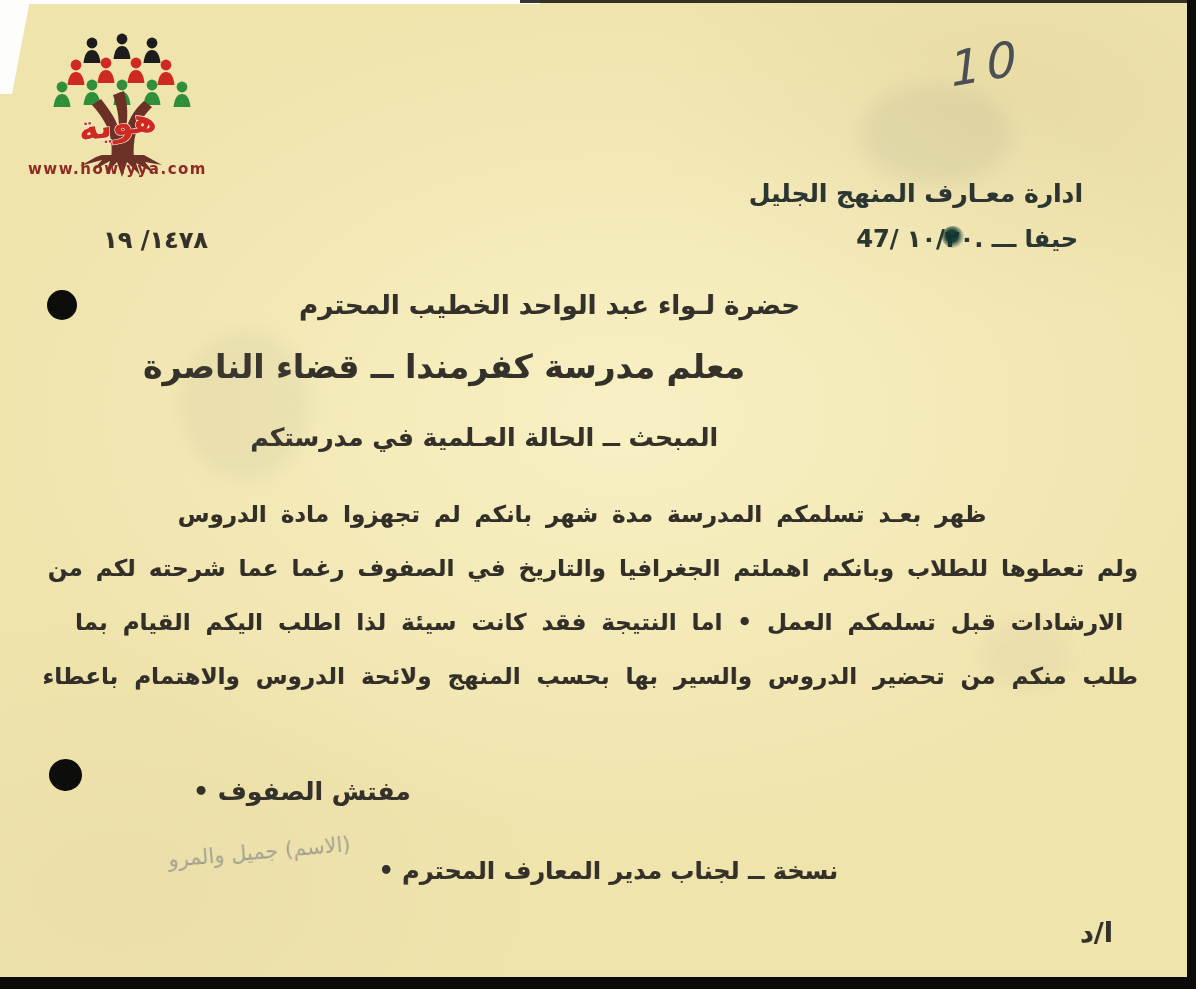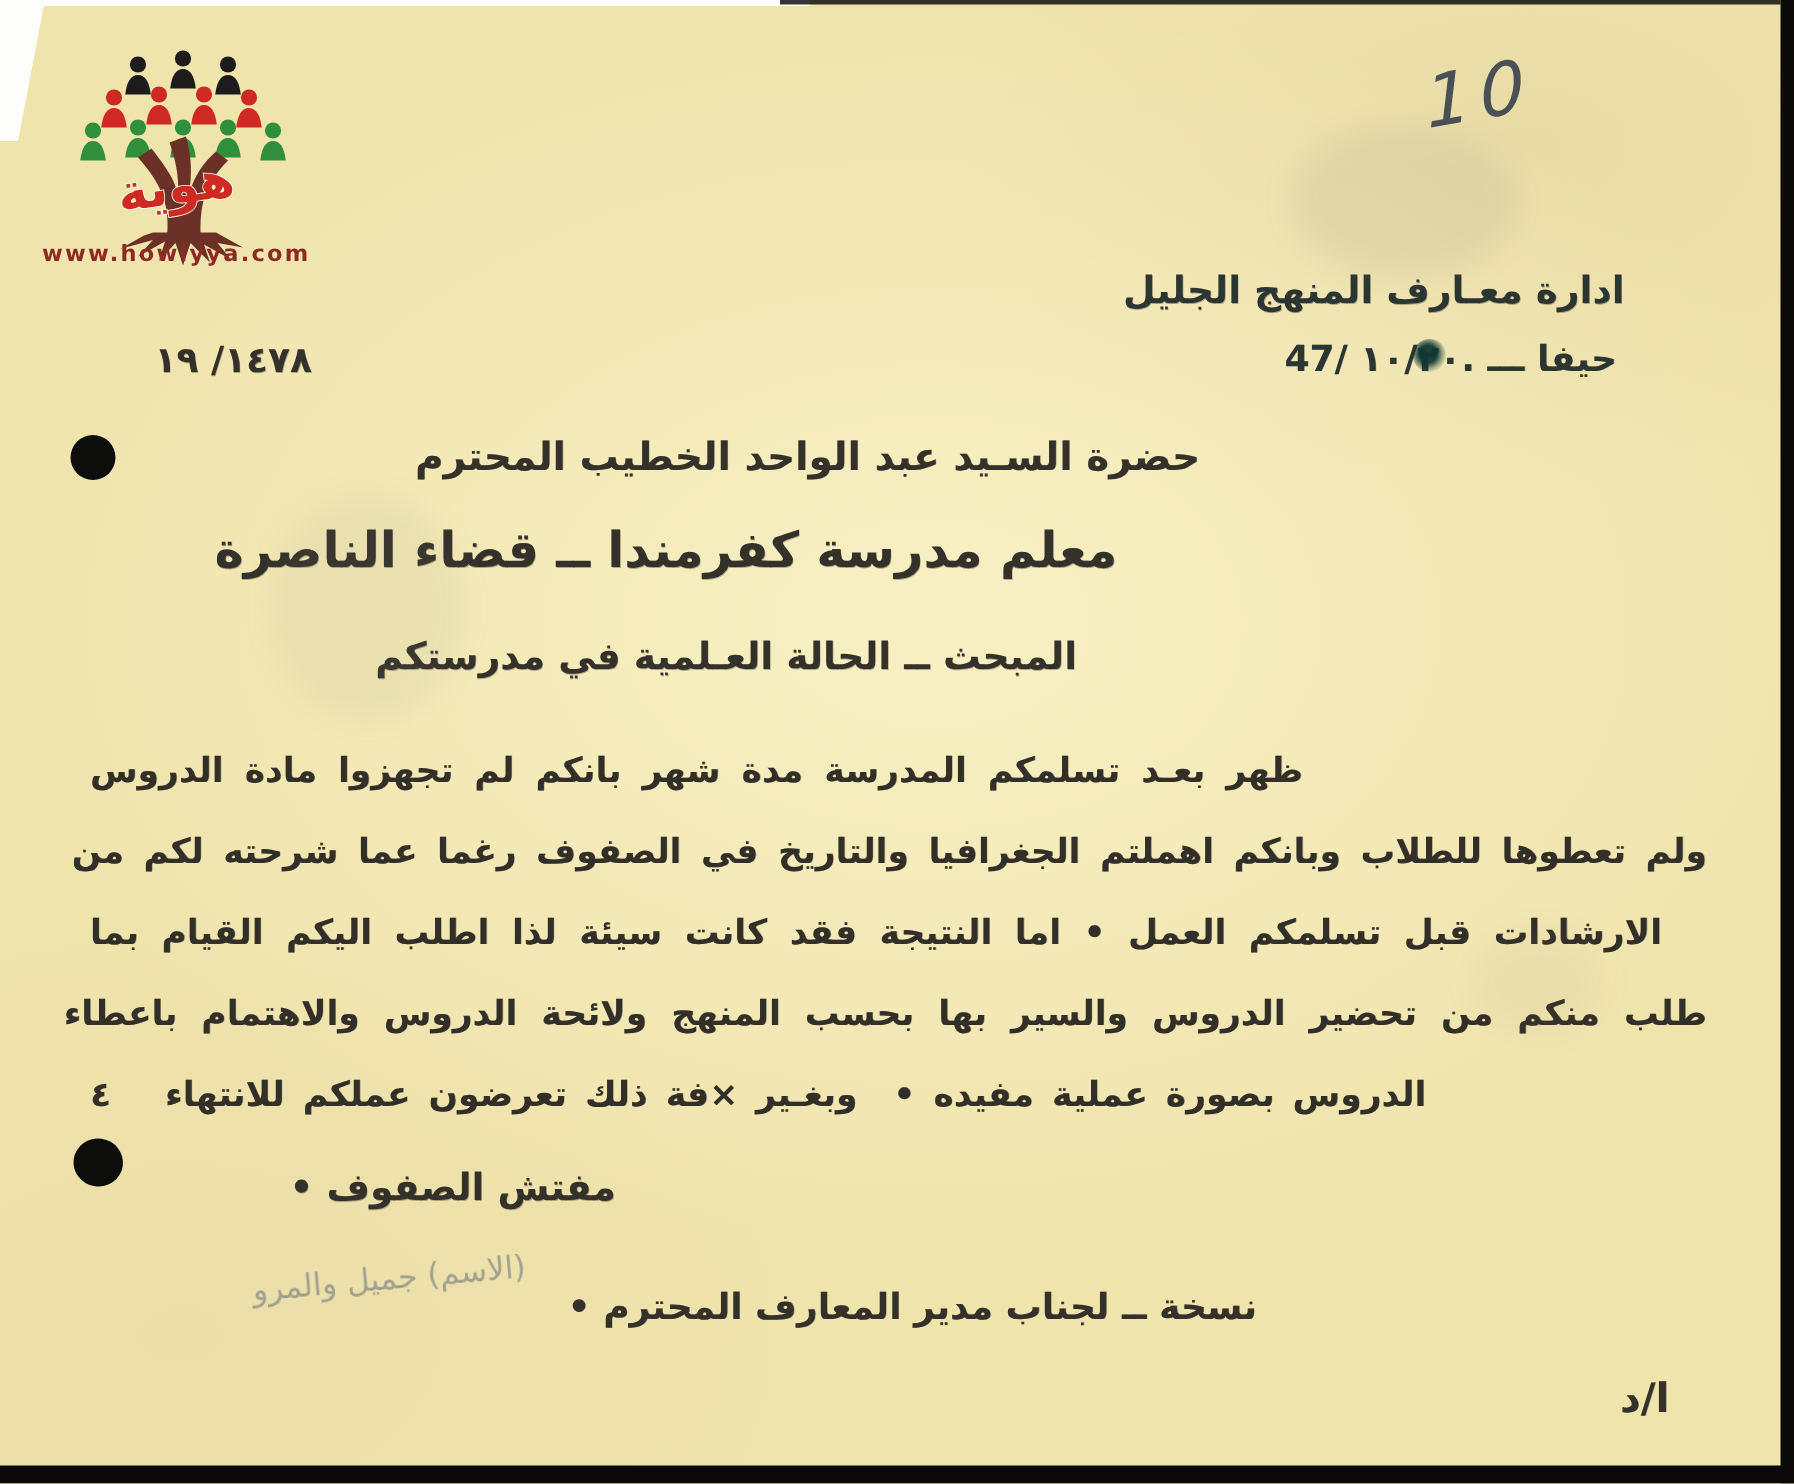--- a/index.html
+++ b/index.html
@@ -28,21 +28,21 @@
   .blot-wrap::after{
     content:"";position:absolute;left:-3px;top:1px;width:22px;height:22px;border-radius:50%;
     background:radial-gradient(circle at 45% 45%, rgba(15,55,50,.95) 0 34%, rgba(15,55,50,.35) 58%, rgba(15,55,50,0) 75%);
   }
   
   .rcpt1{top:290px;right:396px;font-size:26px;}
   .rcpt2{top:347px;right:451px;font-size:33px;}
   .subj{top:423px;right:478px;font-size:25px;}
   
   #body-par{position:absolute;top:489px;left:60px;right:58px;}
-  .body-line{direction:rtl;white-space:pre;text-align:left;height:54px;line-height:50px;
+  .body-line{direction:rtl;white-space:pre;text-align:center;height:54px;line-height:50px;
              font-size:23px;font-weight:bold;color:#322f28;
              text-shadow:0.4px 0.4px 0 rgba(48,44,36,.35);}
   .bl-0{padding-right:34px;word-spacing:6px;}
   .bl-1{word-spacing:5px;}
   .bl-2{word-spacing:7px;}
   .bl-3{word-spacing:8px;}
   .bl-4{padding-right:78px;word-spacing:4px;}
   
   .inspector{top:777px;left:193px;font-size:25px;}
   .handnote{top:840px;left:168px;font-size:21px;font-weight:normal;
@@ -116,31 +116,30 @@
 
   <div class="txt pagenum">10</div>
 
   <div class="txt org">ادارة معـارف المنهج الجليل</div>
   <div class="txt citydate"><span>حيفا</span> <span>ـــ</span> <span class="ltr"><span>47/ ١٠/</span><span class="blot-wrap">٢٠.</span></span></div>
   <div class="txt refnum">١٤٧٨/ ١٩</div>
 
   <div class="hole hole1"></div>
   <div class="hole hole2"></div>
 
-  <div class="txt rcpt1">حضرة السـيد عبد الواحد الخطيب المحترم</div>
+  <div class="txt rcpt1">حضرة لـواء عبد الواحد الخطيب المحترم</div>
   <div class="txt rcpt2">معلم مدرسة كفرمندا ــ قضاء الناصرة</div>
 
   <div class="txt subj">المبحث ــ الحالة العـلمية في مدرستكم</div>
 
   <div id="body-par">
     <div class="body-line bl-0">ظهر بعـد تسلمكم المدرسة مدة شهر بانكم لم تجهزوا مادة الدروس</div>
     <div class="body-line bl-1">ولم تعطوها للطلاب وبانكم اهملتم الجغرافيا والتاريخ في الصفوف رغما عما شرحته لكم من</div>
     <div class="body-line bl-2">الارشادات قبل تسلمكم العمل • اما النتيجة فقد كانت سيئة لذا اطلب اليكم القيام بما</div>
     <div class="body-line bl-3">طلب منكم من تحضير الدروس والسير بها بحسب المنهج ولائحة الدروس والاهتمام باعطاء</div>
-    <div class="body-line bl-4">الدروس بصورة عملية مفيده •  وبغـير ×فة ذلك تعرضون عملكم للانتهاء   ٤</div>
   </div>
 
   <div class="txt inspector">مفتش الصفوف •</div>
   <div class="txt handnote">(الاسم) جميل والمرو</div>
   <div class="txt copyline">نسخة ــ لجناب مدير المعارف المحترم •</div>
   <div class="txt corner">ا/د</div>
 
   <div class="smudge sm1"></div>
   <div class="smudge sm2"></div>
   <div class="smudge sm3"></div>

